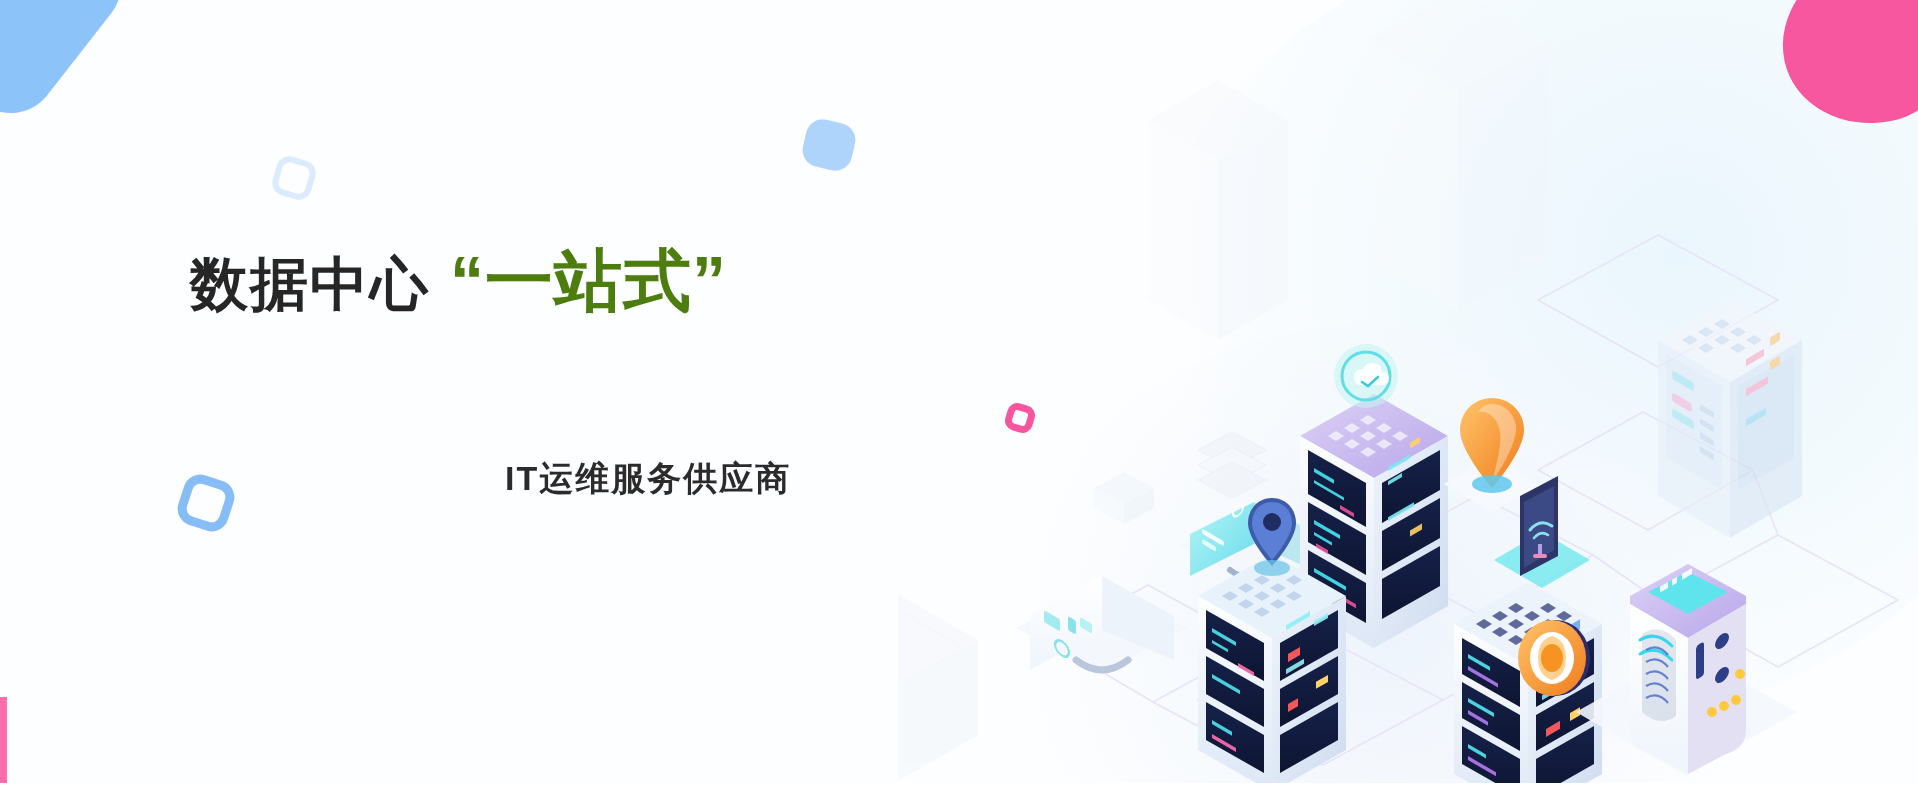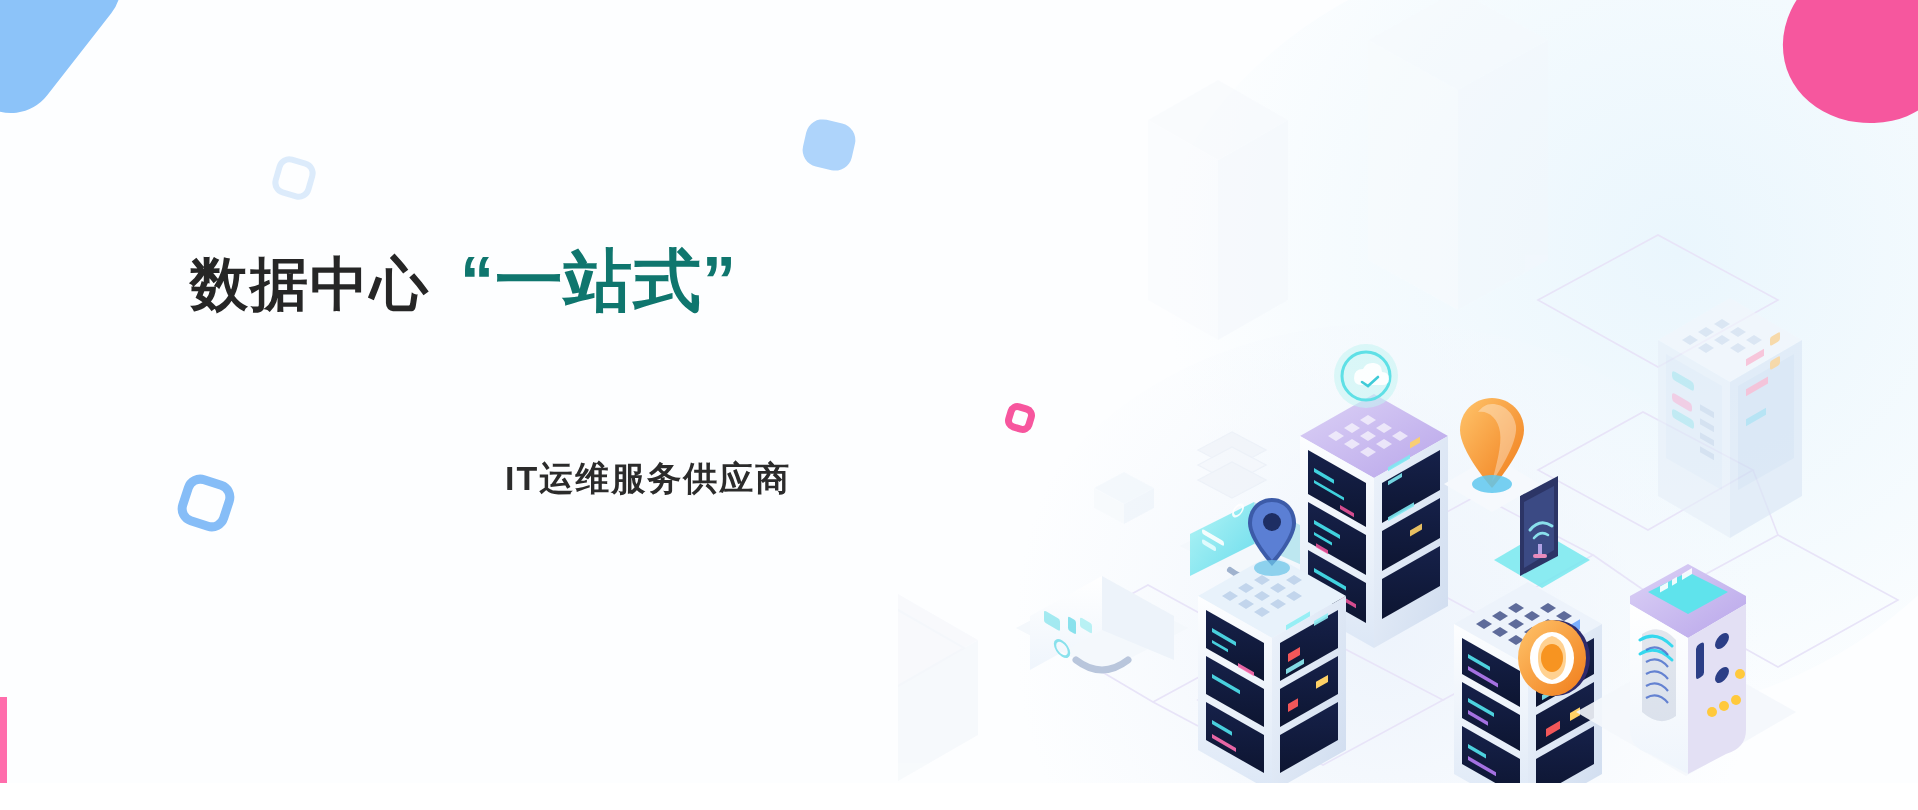--- a/index.html
+++ b/index.html
@@ -40,21 +40,21 @@
   .sq-outline-blue-2{left:180px;top:477px;width:52px;height:52px;
     border:9px solid #86BDF7;border-radius:17px;transform:rotate(18deg);}
   .sq-fill-blue{left:804px;top:121px;width:50px;height:48px;
     background:#AED4FB;border-radius:17px;transform:rotate(13deg);}
   .sq-outline-pink{left:1006px;top:404px;width:28px;height:28px;
     border:7px solid #F7569E;border-radius:10px;transform:rotate(17deg);}
 
   
   .headline{position:absolute;left:190px;top:236px;display:flex;align-items:baseline;white-space:nowrap;}
   .headline .dark{font-size:58px;font-weight:bold;color:#262626;letter-spacing:2px;}
-  .headline .accent{font-size:68px;font-weight:bold;color:#0f766e;letter-spacing:1px;margin-left:30px;}
+  .headline .accent{font-size:68px;font-weight:bold;color:#4d7c0f;letter-spacing:1px;margin-left:20px;}
   .subline{position:absolute;left:505px;top:456px;font-size:34px;font-weight:bold;color:#2b2b2b;letter-spacing:2px;white-space:nowrap;}
 
   
   .stage{position:absolute;right:0;top:0;width:1020px;height:810px;}
 </style>
 </head>
 <body>
 
 <div class="banner">
 

